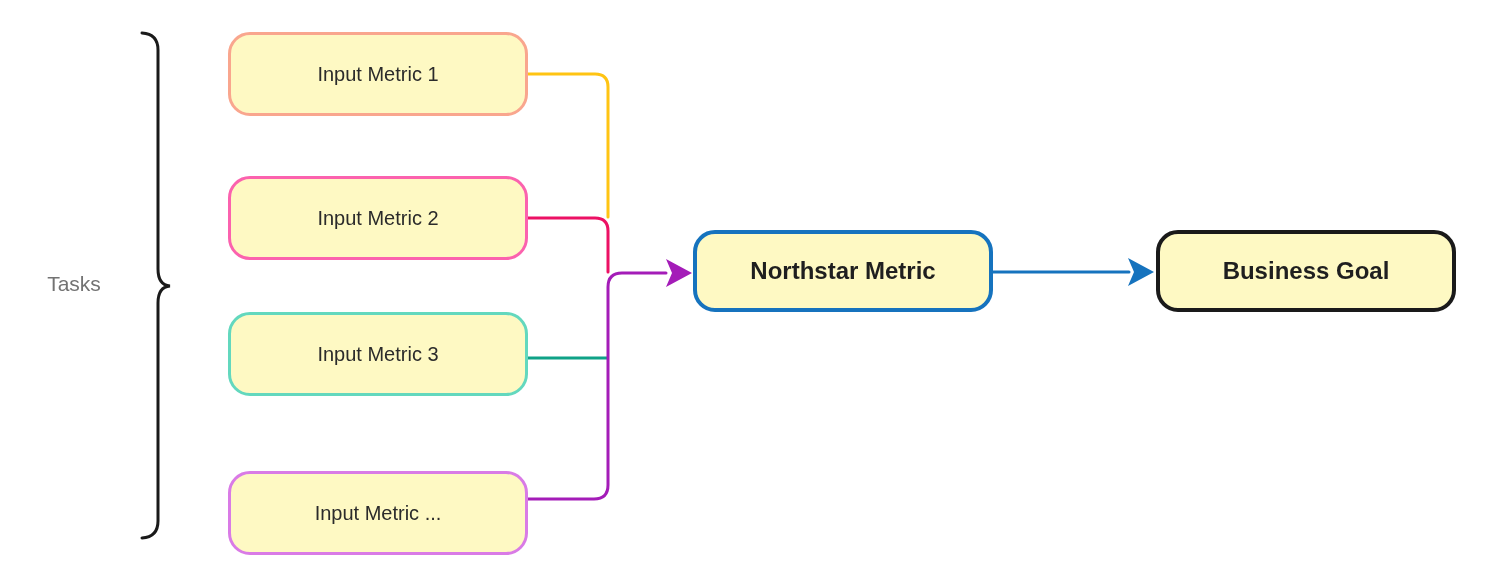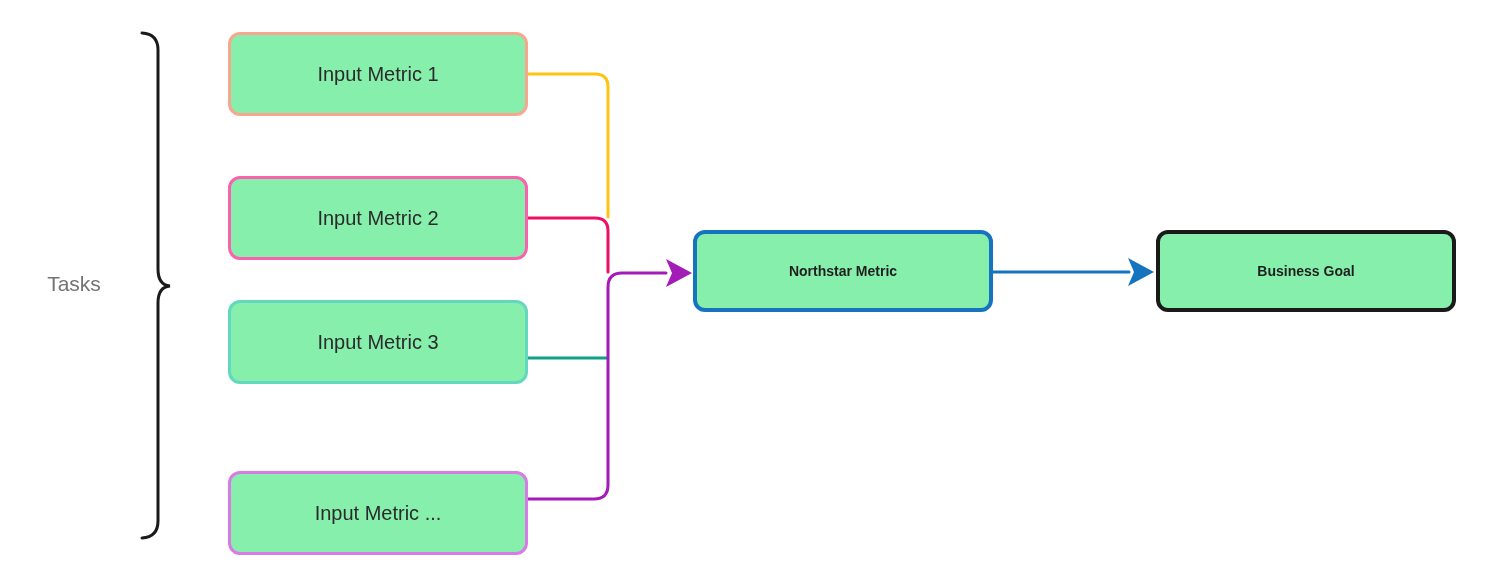--- a/index.html
+++ b/index.html
@@ -12,48 +12,48 @@
     overflow: hidden;
   }
   .wires {
     position: absolute;
     left: 0; top: 0;
     width: 1490px; height: 572px;
   }
   .node {
     position: absolute;
     box-sizing: border-box;
-    background: #86efac;
+    background: #fef9c3;
     border-style: solid;
-    border-radius: 12px;
+    border-radius: 22px;
     display: flex;
     align-items: center;
     justify-content: center;
     text-align: center;
   }
   .input-node {
     left: 228px;
     width: 300px;
     height: 84px;
     border-width: 3px;
     font-size: 20px;
     color: #2b2b2b;
   }
   .major-node {
     top: 230px;
     width: 300px;
     height: 82px;
     border-width: 4px;
-    font-size: 14px;
+    font-size: 24px;
     font-weight: bold;
     color: #1f1f1f;
   }
   #input-1 { top: 32px; }
   #input-2 { top: 176px; }
-  #input-3 { top: 300px; }
+  #input-3 { top: 312px; }
   #input-4 { top: 457px; }
   #northstar { left: 693px; }
   #business-goal { left: 1156px; }
   .group-label {
     position: absolute;
     left: 28px;
     top: 272px;
     width: 92px;
     text-align: center;
     font-size: 21px;

